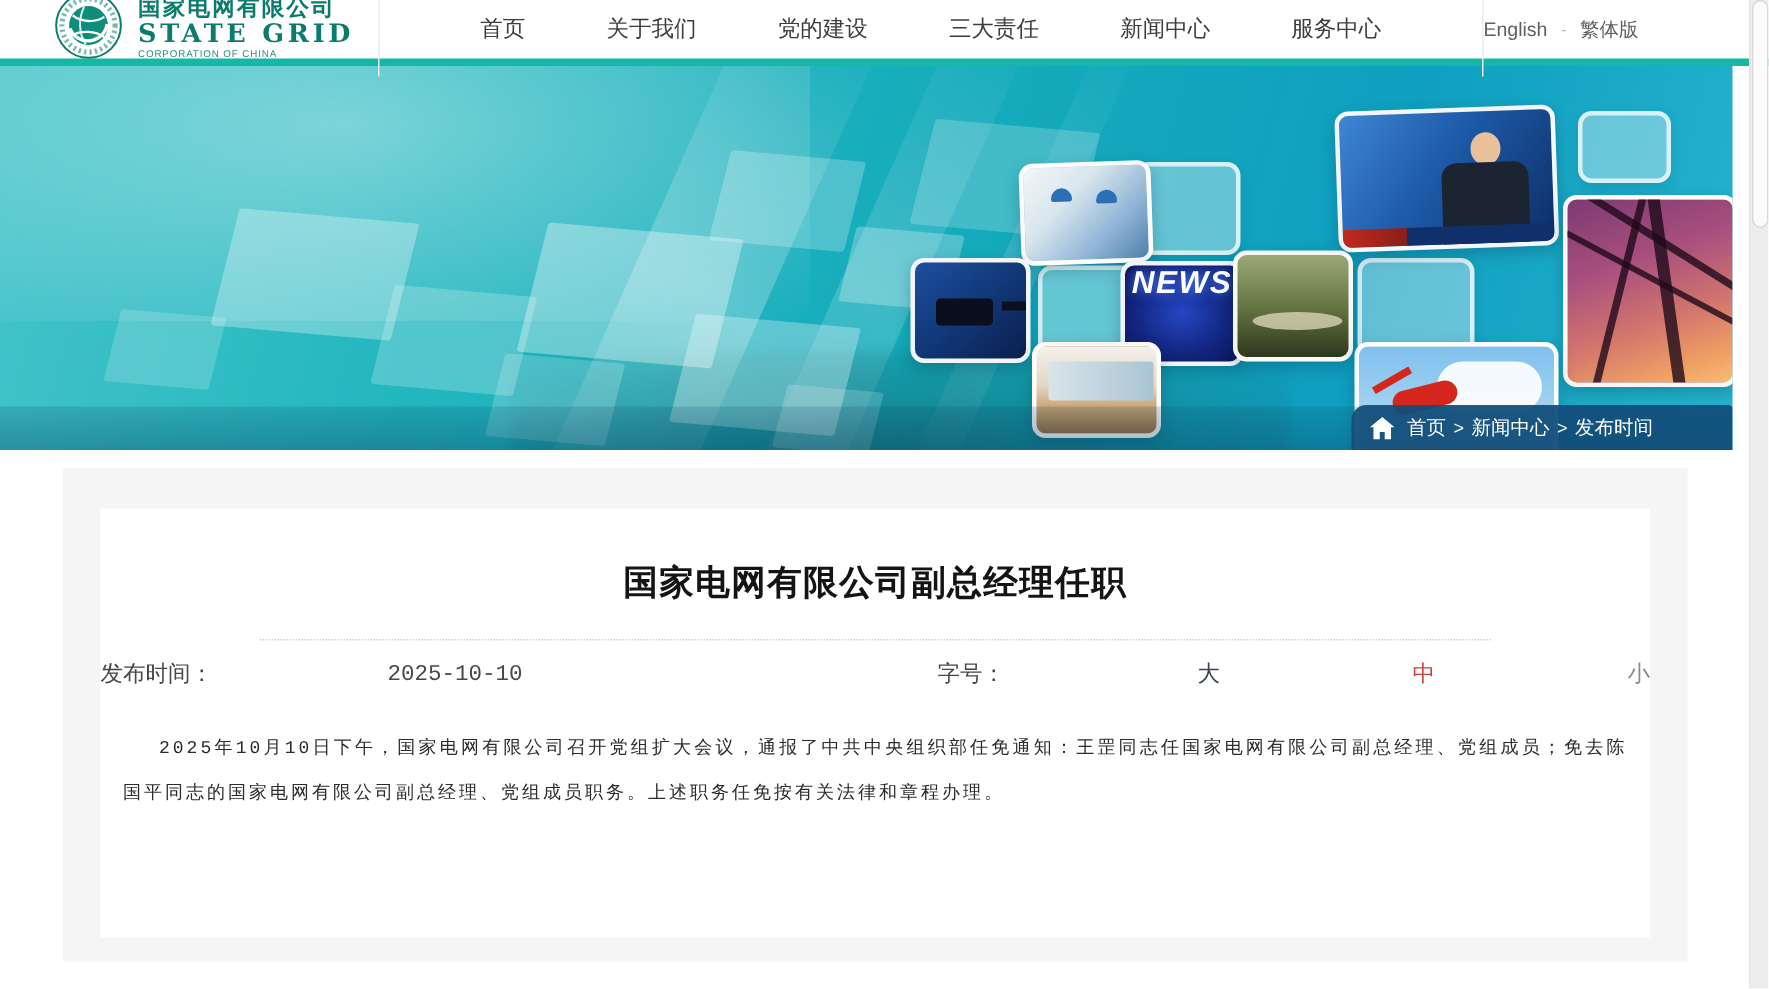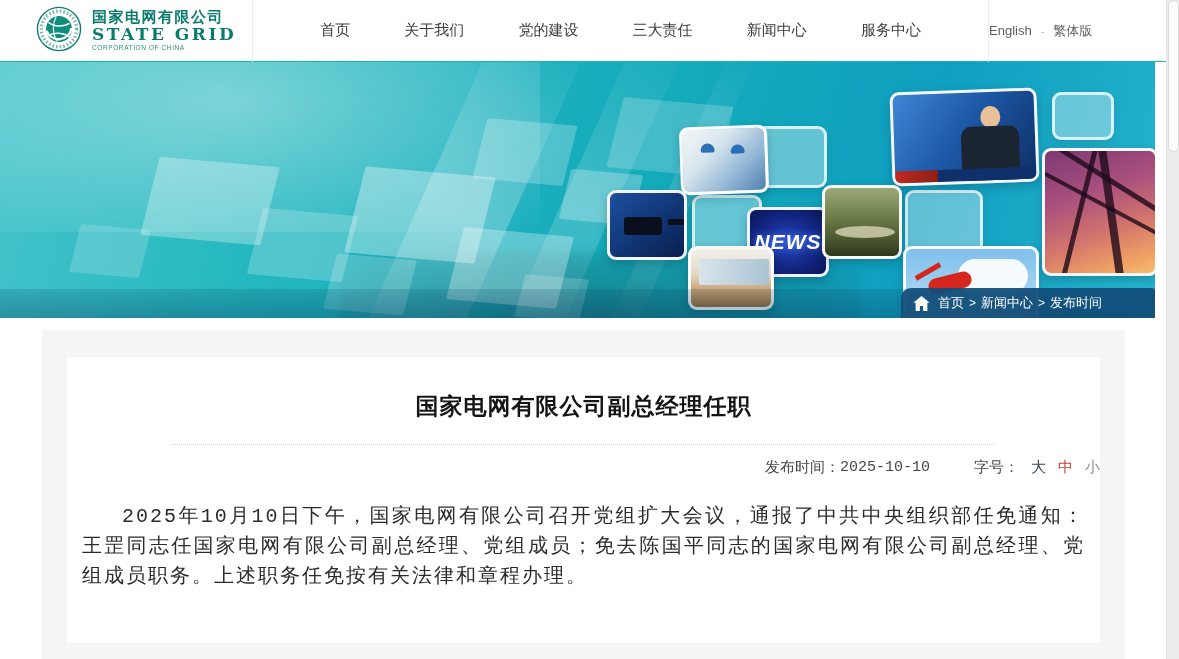--- a/index.html
+++ b/index.html
@@ -1,21 +1,21 @@
 <!DOCTYPE html>
 <html><head>
 <meta charset="utf-8">
 <style>
   * { margin:0; padding:0; box-sizing:border-box; }
   html,body { width:1179px; height:659px; overflow:hidden; background:#fff;
               font-family:"Liberation Sans","DejaVu Sans",sans-serif; }
   .stage { position:relative; width:1179px; height:659px; background:#fff; }
 
   
-  header { position:relative; height:62px; background:#fff; display:flex; align-items:center; border-bottom:1px solid #14b8a6; z-index:5; }
+  header { position:relative; height:44px; background:#fff; display:flex; align-items:center; border-bottom:5px solid #14b8a6; z-index:5; }
   .logo { display:flex; align-items:center; gap:10px; margin-left:36px; cursor:pointer; }
   .logo-text { display:flex; flex-direction:column; line-height:1.05; color:#0a7c6d; }
   .logo-cn { font-size:15px; font-weight:bold; letter-spacing:1.5px; }
   .logo-en { font-family:"DejaVu Serif","Liberation Serif",serif; font-size:17px; font-weight:bold; letter-spacing:2.5px; margin-top:1px; }
   .logo-sub { font-size:6.5px; letter-spacing:0.6px; margin-top:1px; color:#2c8f80; }
   .vdiv { width:1px; height:62px; background:#ececec; }
   .vdiv.d1 { margin-left:16px; }
   nav { flex:1; display:flex; justify-content:space-around; align-items:center; padding:0 40px; max-width:735px; }
   nav .nav-item { font-size:15px; color:#3d3d3d; cursor:pointer; white-space:nowrap; }
   .lang { width:190px; display:flex; justify-content:flex-start; align-items:center; gap:9px; font-size:13px; color:#5f5f5f; }
@@ -34,21 +34,21 @@
   .tile { position:absolute; border:3px solid rgba(255,255,255,0.95); border-radius:9px; box-shadow:0 4px 10px rgba(0,40,60,0.25); overflow:hidden; }
   .tile.ghost { background:rgba(255,255,255,0.35); border-color:rgba(255,255,255,0.75); box-shadow:0 3px 8px rgba(0,40,60,0.12); }
   .t-workers { left:680px; top:64px; width:88px; height:68px; transform:rotate(-2deg);
     background:linear-gradient(135deg,#f2f6f8 0%,#d8e6ee 35%,#8fb4d4 70%,#4f7fae 100%); }
   .t-workers::after { content:""; position:absolute; left:18px; top:14px; width:14px; height:9px; border-radius:7px 7px 2px 2px; background:#2d6fb4; box-shadow:30px 2px 0 #2d6fb4; }
   .t-camera { left:607px; top:128px; width:80px; height:70px;
     background:linear-gradient(140deg,#1d4f9e 0%,#123a7c 45%,#0a1f4e 100%); }
   .t-camera::after { content:""; position:absolute; left:14px; top:24px; width:38px; height:18px; background:#0a0f1e; border-radius:3px; box-shadow:38px -4px 0 -6px #0a0f1e; }
   .t-news { left:747px; top:130px; width:82px; height:70px;
     background:radial-gradient(ellipse at center,#2547c2 0%,#12247e 60%,#0a1657 100%);
-    display:flex; align-items:center; justify-content:center;margin-top:15px; }
+    display:flex; align-items:flex-start; justify-content:center; }
   .news-word { color:#fff; font-weight:bold; font-style:italic; font-size:21px; letter-spacing:1px; text-shadow:0 0 8px #4f7fff; }
   .t-meeting { left:822px; top:123px; width:80px; height:74px;
     background:linear-gradient(180deg,#9aa877 0%,#70814d 40%,#49572f 75%,#2e371d 100%); }
   .t-meeting::after { content:""; position:absolute; left:10px; top:38px; width:60px; height:12px; background:rgba(225,220,190,0.75); border-radius:50%; }
   .t-anchor { left:891px; top:28px; width:147px; height:94px; transform:rotate(-2deg);
     background:linear-gradient(125deg,#3e86d4 0%,#1d5aa8 45%,#0e2f66 100%); }
   .t-anchor .head { position:absolute; right:34px; top:14px; width:20px; height:22px; border-radius:50%; background:#e8c09a; }
   .t-anchor .suit { position:absolute; right:16px; top:34px; width:58px; height:60px; border-radius:10px 10px 0 0; background:#1b2431; }
   .t-anchor .strip { position:absolute; left:0; bottom:0; width:100%; height:12px; background:linear-gradient(90deg,#c22a1e,#8a1f16 30%,#10306b 30.5%,#10306b 100%); }
   .t-power { left:1042px; top:86px; width:116px; height:128px;
@@ -78,27 +78,27 @@
   .crumb { color:#fff; font-size:13px; white-space:nowrap; display:flex; gap:5px; align-items:center; }
   .crumb a { cursor:pointer; }
   .crumb .csep { font-size:12px; opacity:0.95; }
 
   
   main { position:relative; width:1179px; height:341px; background:#fff; }
   .card { position:absolute; left:42px; top:12px; width:1083px; height:329px; background:#f5f5f6;font-family:Liberation Mono, monospace; }
   .inner { position:absolute; left:25px; top:27px; width:1033px; height:286px; background:#fff; }
   .a-title { margin-top:34px; text-align:center; font-size:23px; font-weight:bold; color:#141414; letter-spacing:1px; }
   .dotted { margin:22px 106px 0; border-bottom:1px dotted #cfcfcf; height:1px; }
-  .meta { margin-top:13px; display:flex; justify-content:flex-end; align-items:center; font-size:15px; color:#474747; }
+  .meta { margin-top:13px; display:flex; justify-content:space-between; align-items:center; font-size:15px; color:#474747; }
   .meta .gap { width:44px; }
   .meta .sz { margin-left:12px; cursor:pointer; }
   .sz-large { color:#3e4554; }
   .sz-medium { color:#c5443c; }
   .sz-small { color:#8a8a8a; }
-  .a-body { margin:25px 15px 0; font-size:20px; line-height:30px; color:#2b2b2b;
+  .a-body { margin:25px 15px 0; font-size:12px; line-height:30px; color:#2b2b2b;
     text-align:justify; text-indent:2em; letter-spacing:2px; }
 
   
   .scrollbar { position:absolute; right:0; top:0; width:13px; height:659px; background:#ededee; border-left:1px solid #e2e2e3; z-index:9; }
   .thumb { position:absolute; left:1px; top:0; width:11px; height:152px; background:#fbfbfb; border:1px solid #d9d9d9; border-radius:6px; }
 </style>
 </head>
 <body>
 
 <div class="stage">

